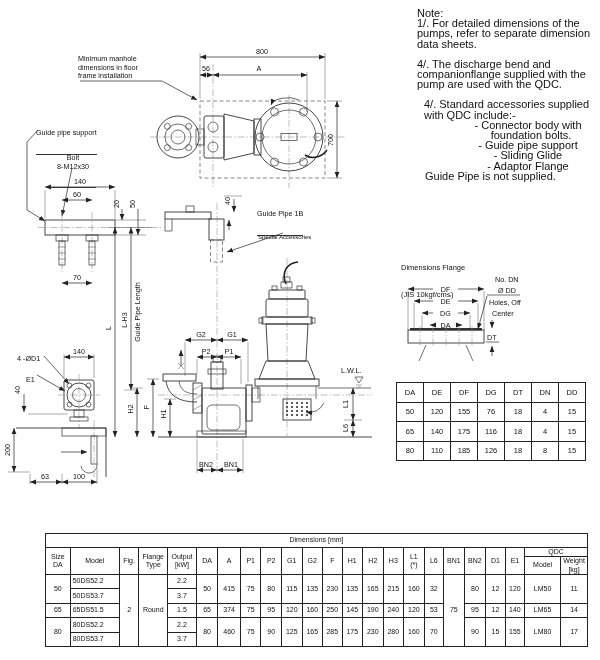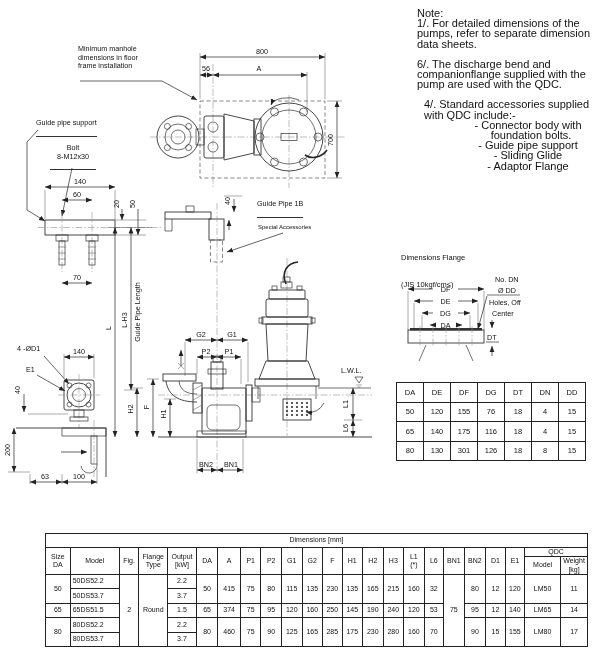--- a/index.html
+++ b/index.html
@@ -1,19 +1,19 @@
 <!DOCTYPE html>
 <html><head>
 <meta charset="utf-8">
 <style>
   html,body{margin:0;padding:0;background:#fff;}
   .page{position:relative;width:600px;height:660px;background:#fff;overflow:hidden;
         font-family:"Liberation Sans",sans-serif;color:#111;}
-  .lbl{position:absolute;font-size:7.2px;line-height:8.6px;color:#111;white-space:pre-wrap;}
-  .ul{border-bottom:0.8px solid #333;display:inline-block;padding-bottom:8px;}
+  .lbl{position:absolute;font-size:7.2px;line-height:8.6px;color:#111;white-space:pre-wrap;margin-top:10px;}
+  .ul{border-bottom:0.8px solid #333;display:inline-block;padding-bottom:16px;}
   .small{font-size:6px;line-height:7px;}
   
   .notes{position:absolute;left:417px;top:8px;width:180px;font-size:11px;line-height:10.2px;}
   .notes .p{margin:0 0 10px 0;white-space:pre-wrap;}
   .notes .acc{margin:0 0 0 42px;white-space:pre-wrap;text-align:center;}
   .notes .foot{margin:0 0 0 8px;white-space:pre-wrap;}
   
   svg{position:absolute;left:0;top:0;}
   svg text{font-family:"Liberation Sans",sans-serif;font-size:7.2px;fill:#111;text-anchor:middle;}
   svg text.ta-s{text-anchor:start;}
@@ -360,30 +360,31 @@
   <div class="lbl" style="left:401px;top:235px;font-size:7.5px;line-height:9px;">
     <div>Dimensions Flange</div>
     <div>(JIS 10kgf/cm≤)</div>
   </div>
 
   <div class="notes">
     <div class="p" style="margin-bottom:0;">Note:</div>
     <div class="p">1/. For detailed dimensions of the
 pumps, refer to separate dimension
 data sheets.</div>
-    <div class="p">6/. The discharge bend and
+    <div class="p">4/. The discharge bend and
 companionflange supplied with the
 pump are used with the QDC.</div>
     <div class="p" style="margin-bottom:0;margin-left:7px;">4/. Standard accessories supplied
 with QDC include:-</div>
     <div class="acc">- Connector body with
   foundation bolts.</div>
     <div class="acc">- Guide pipe support</div>
     <div class="acc">- Sliding Glide</div>
     <div class="acc">- Adaptor Flange</div>
+    <div class="foot">Guide Pipe is not supplied.</div>
   </div>
 
   <table class="flange-tbl">
     <thead>
       <tr>
         <th>DA</th>
         <th>DE</th>
         <th>DF</th>
         <th>DG</th>
         <th>DT</th>
@@ -405,22 +406,22 @@
         <td>65</td>
         <td>140</td>
         <td>175</td>
         <td>116</td>
         <td>18</td>
         <td>4</td>
         <td>15</td>
       </tr>
       <tr>
         <td>80</td>
-        <td>130</td>
-        <td>301</td>
+        <td>110</td>
+        <td>185</td>
         <td>126</td>
         <td>18</td>
         <td>8</td>
         <td>15</td>
       </tr>
     </tbody>
   </table>
 
   <table class="main-tbl">
     <colgroup>

